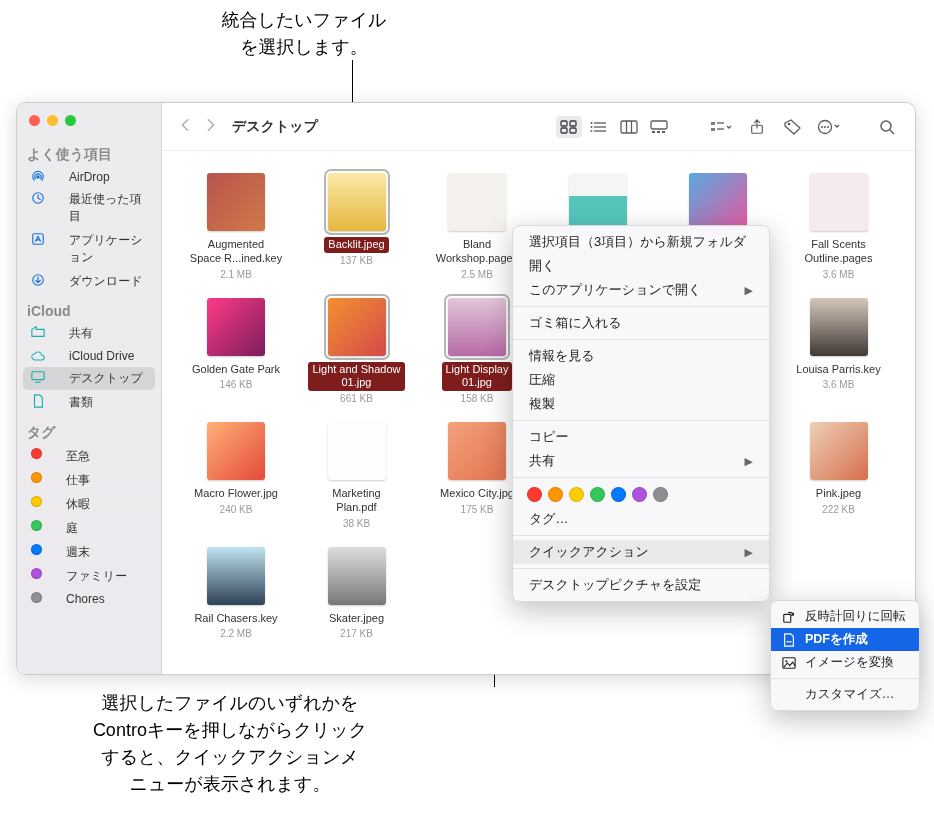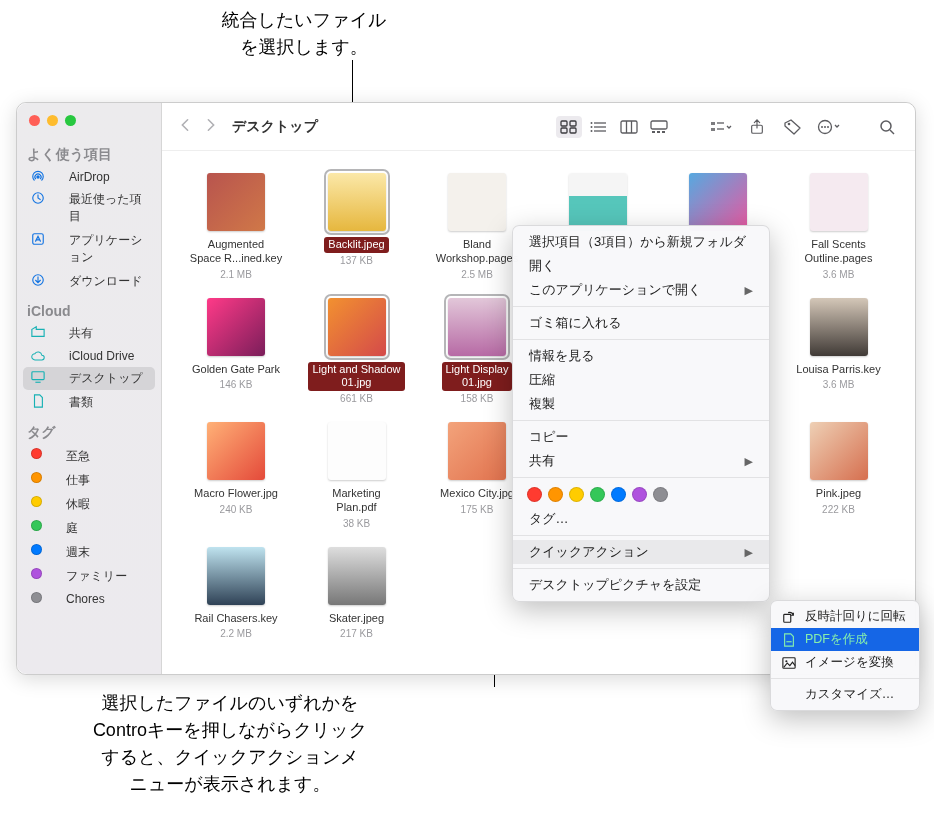--- a/index.html
+++ b/index.html
@@ -165,21 +165,21 @@
   width:150px;
   background:rgba(248,248,250,0.98);
   border:1px solid rgba(0,0,0,0.12);
   border-radius:7px;
   box-shadow:0 8px 28px rgba(0,0,0,0.25);
   padding:4px 0;
   font-size:12.5px;
   margin-top:41px;
 }
 .sub-item { padding:3px 10px; display:flex; gap:8px; align-items:center; color:#222;}
-.sub-item.hl { background:#1566e6; color:#86efac;}
+.sub-item.hl { background:#1566e6; color:#ffffff;font-weight:bold;}
 .sub-item .sico { width:16px; display:inline-flex; justify-content:center;}
 .sub-sep {height:1px; background:#e2e2e4; margin:4px 0;}
 
 
 .th-a{background:linear-gradient(135deg,#b8544e,#d07848);} 
 .th-b{background:linear-gradient(#fbe8a8,#e6b73e);} 
 .th-c{background:#f4f1ec;} 
 .th-d{background:linear-gradient(#f5f5f5 40%,#56c6bb 40%);} 
 .th-e{background:linear-gradient(135deg,#56a9e0,#e958a0);} 
 .th-f{background:#f5eaf0;color:#d6649b;} 

